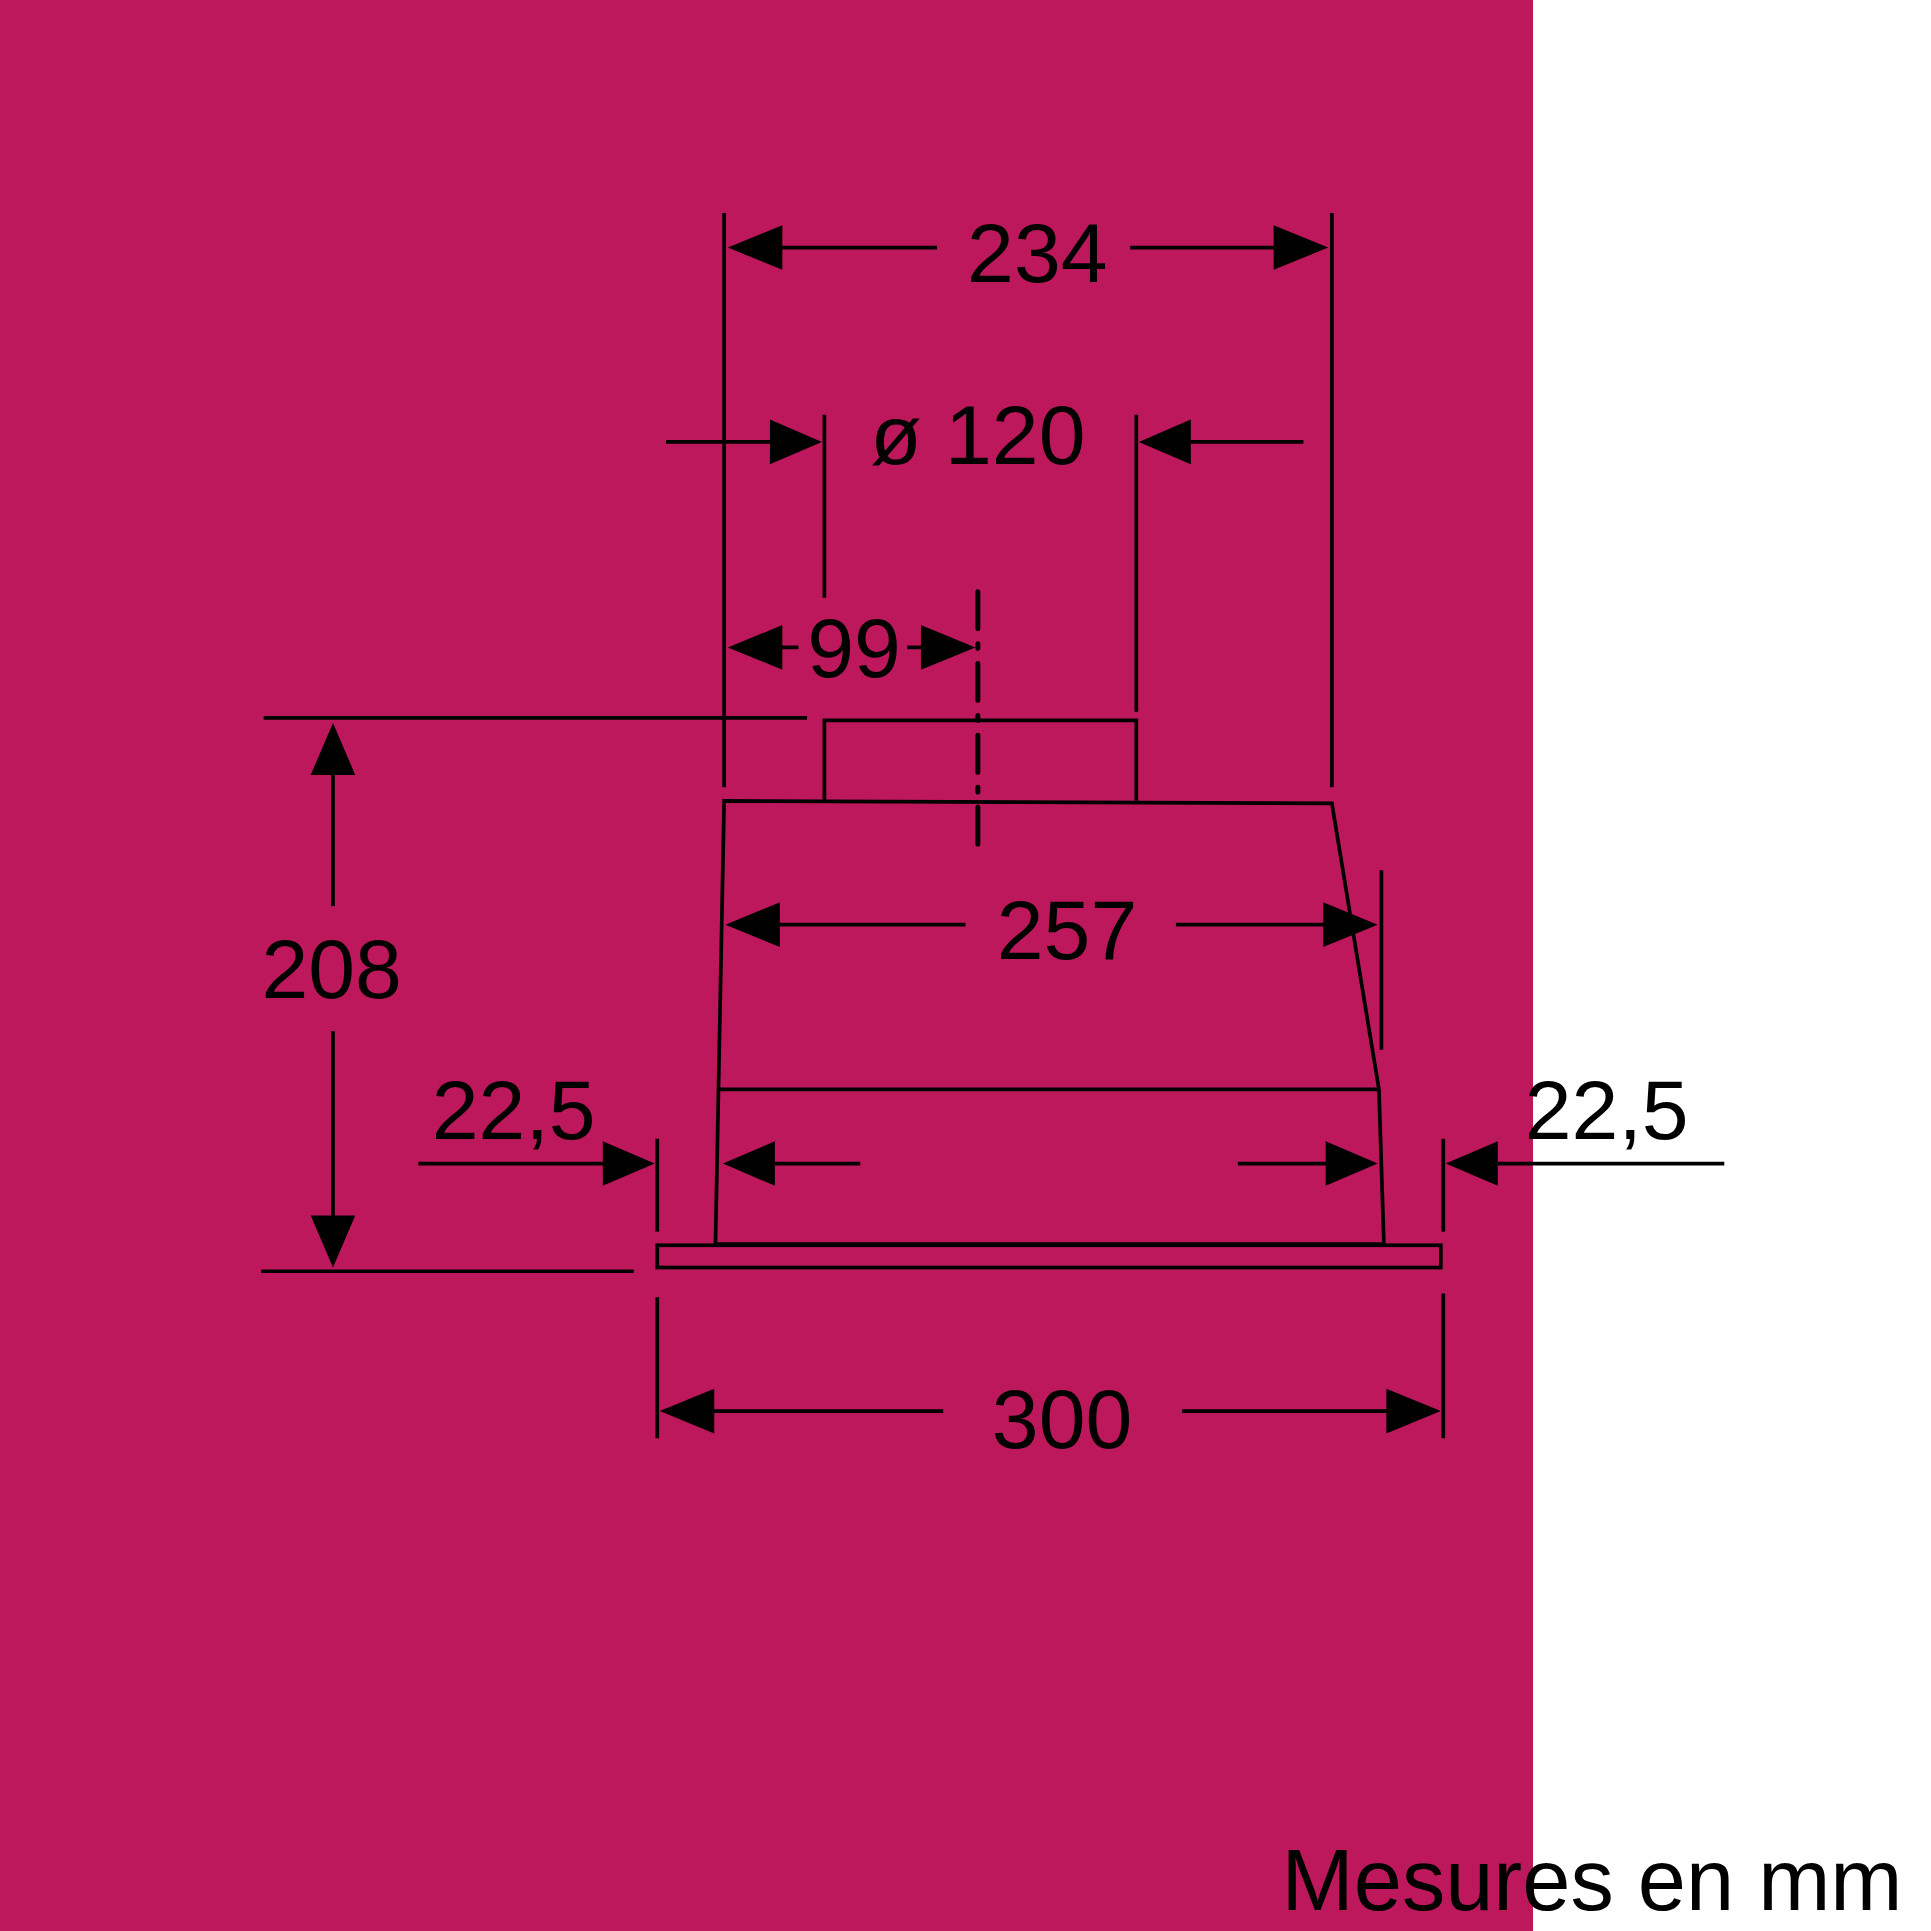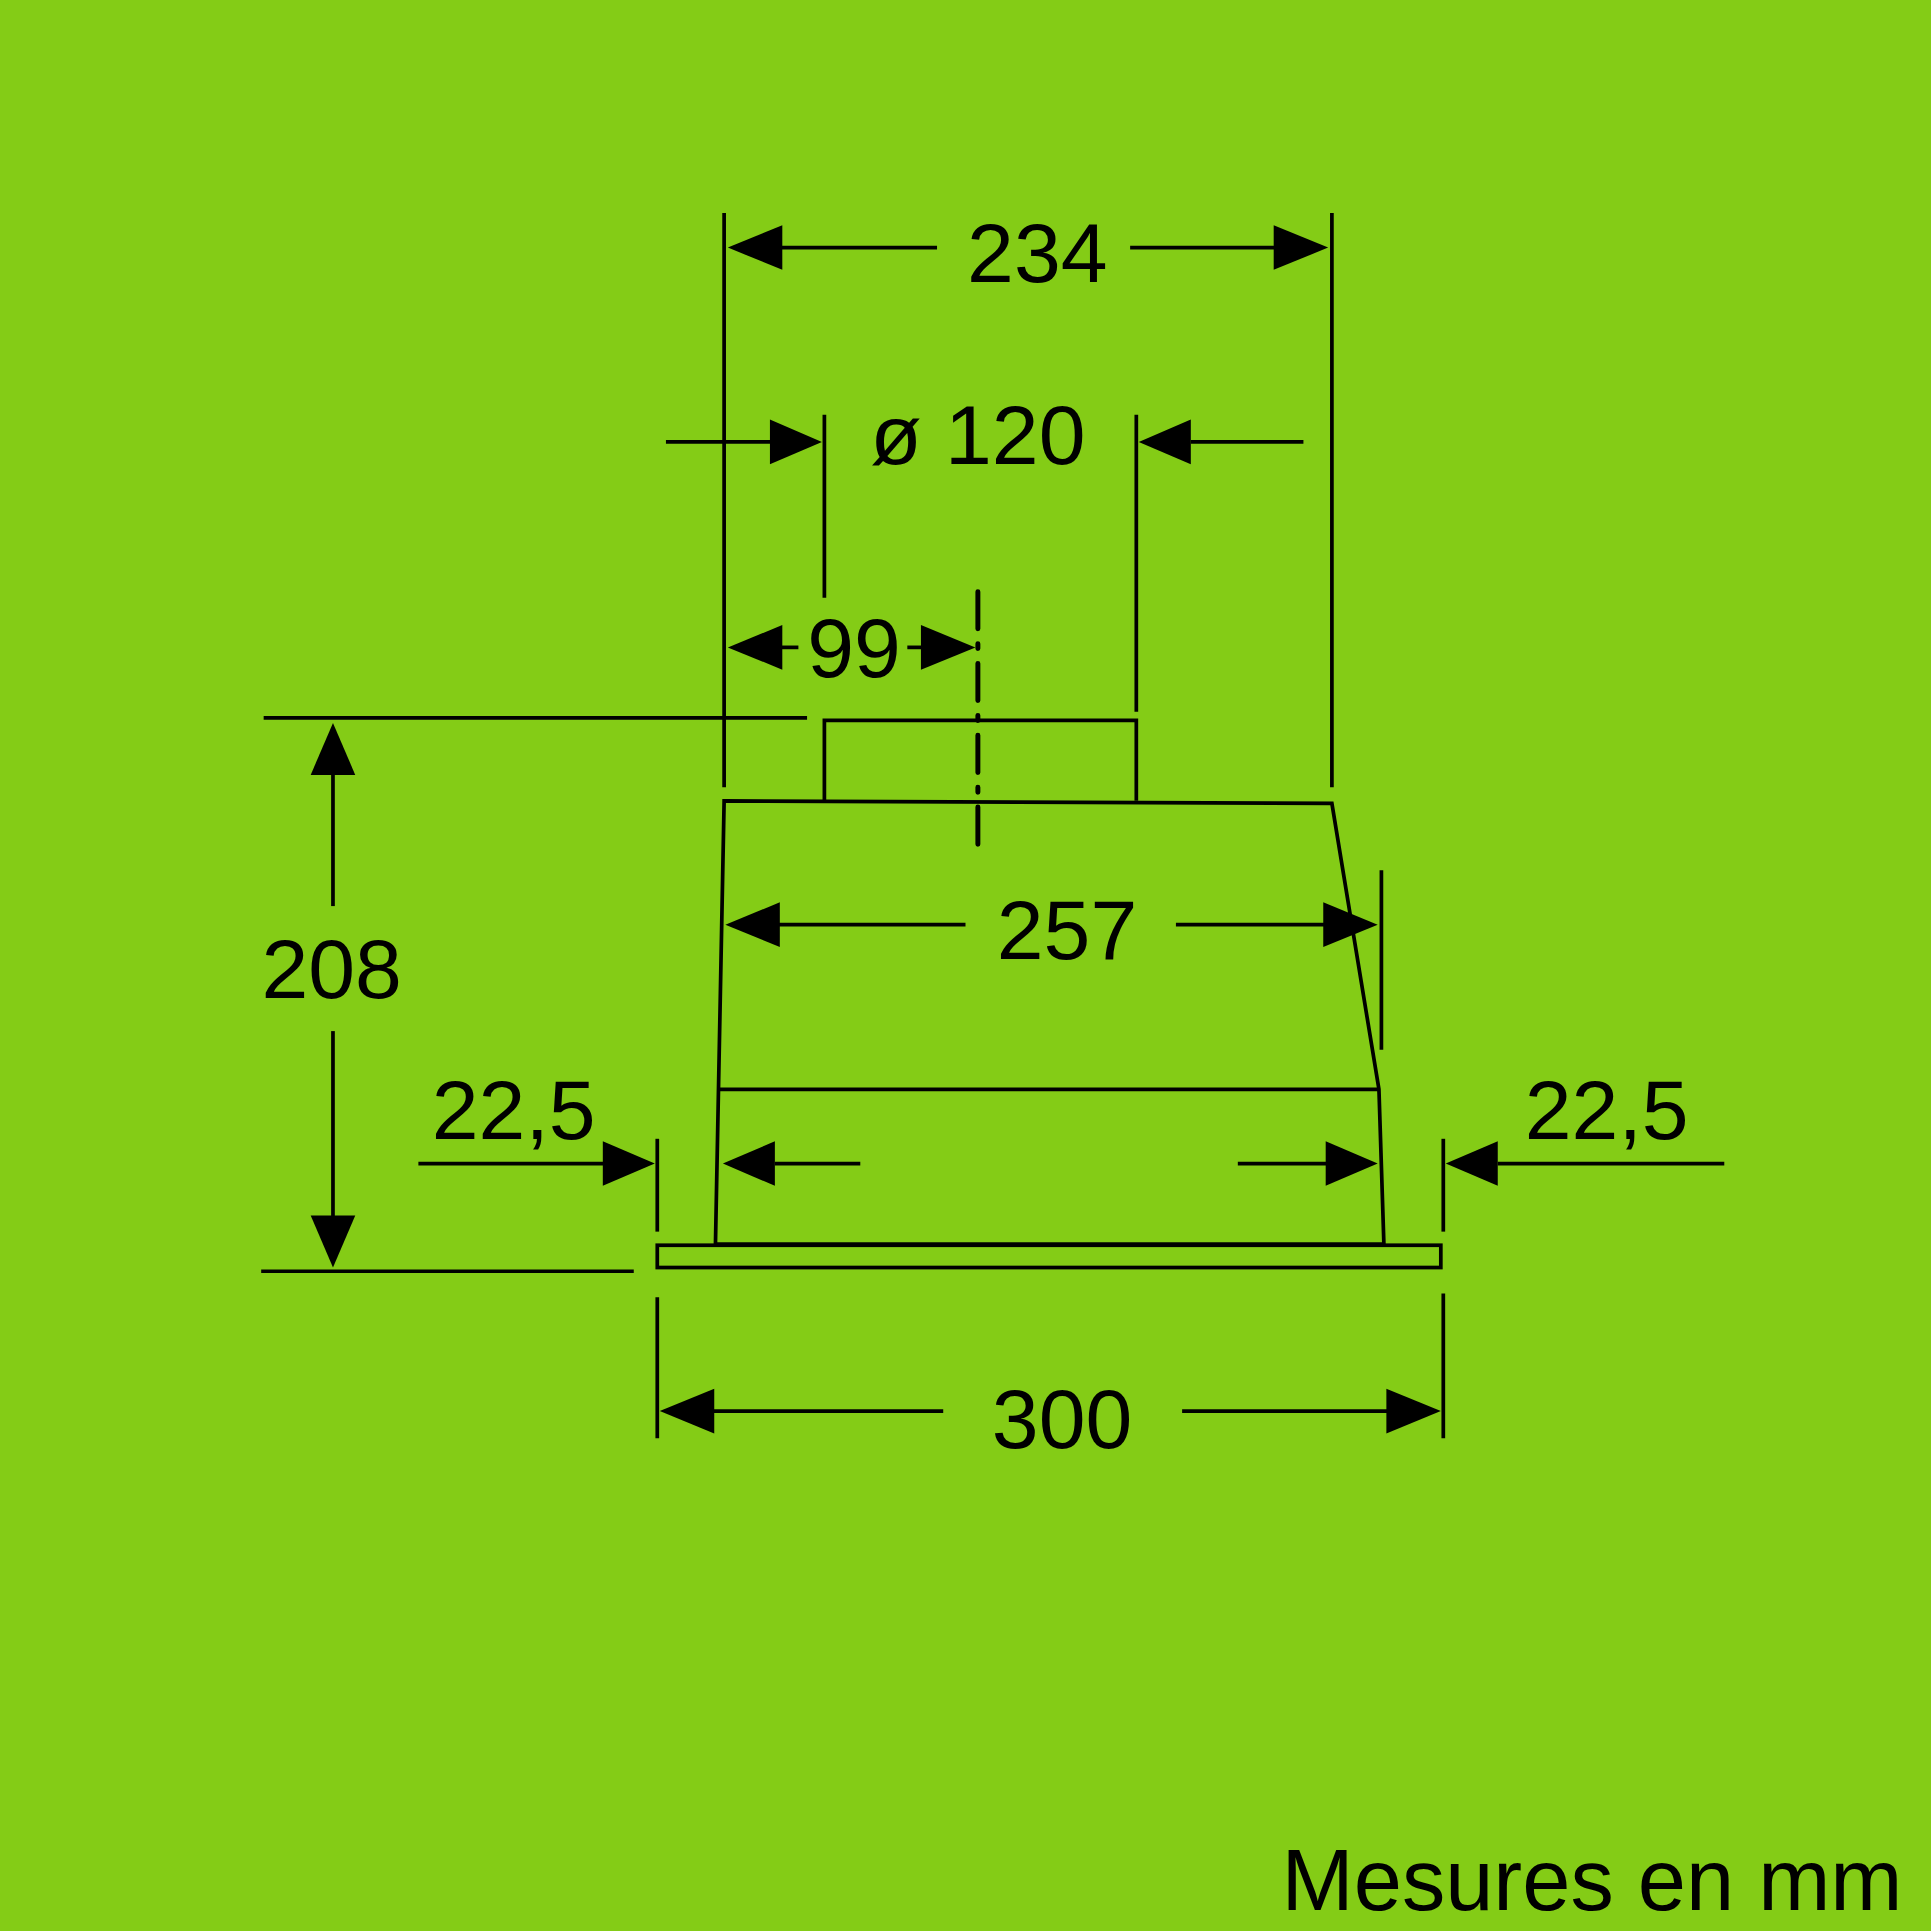--- a/index.html
+++ b/index.html
@@ -1,16 +1,16 @@
 <!DOCTYPE html>
 <html><head>
 <meta charset="utf-8">
 <style>
   html,body{margin:0;padding:0;background:#fff;}
-  #canvas{width:1931px;height:1931px;position:relative;background:#84cc16;}
+  #canvas{width:1533px;height:1931px;position:relative;background:#be185d;}
   svg{display:block;}
   .ln{stroke:#000;stroke-width:3;fill:none;}
   .dash{stroke:#000;stroke-width:4;fill:none;stroke-dasharray:30 12 4 12;stroke-linecap:round;}
   .arr{fill:#000;}
   .dim{font-family:"Liberation Sans",sans-serif;font-size:68px;fill:#000;}
   .note{font-family:"Liberation Sans",sans-serif;font-size:70px;fill:#000;}
 </style>
 </head>
 <body>
 

